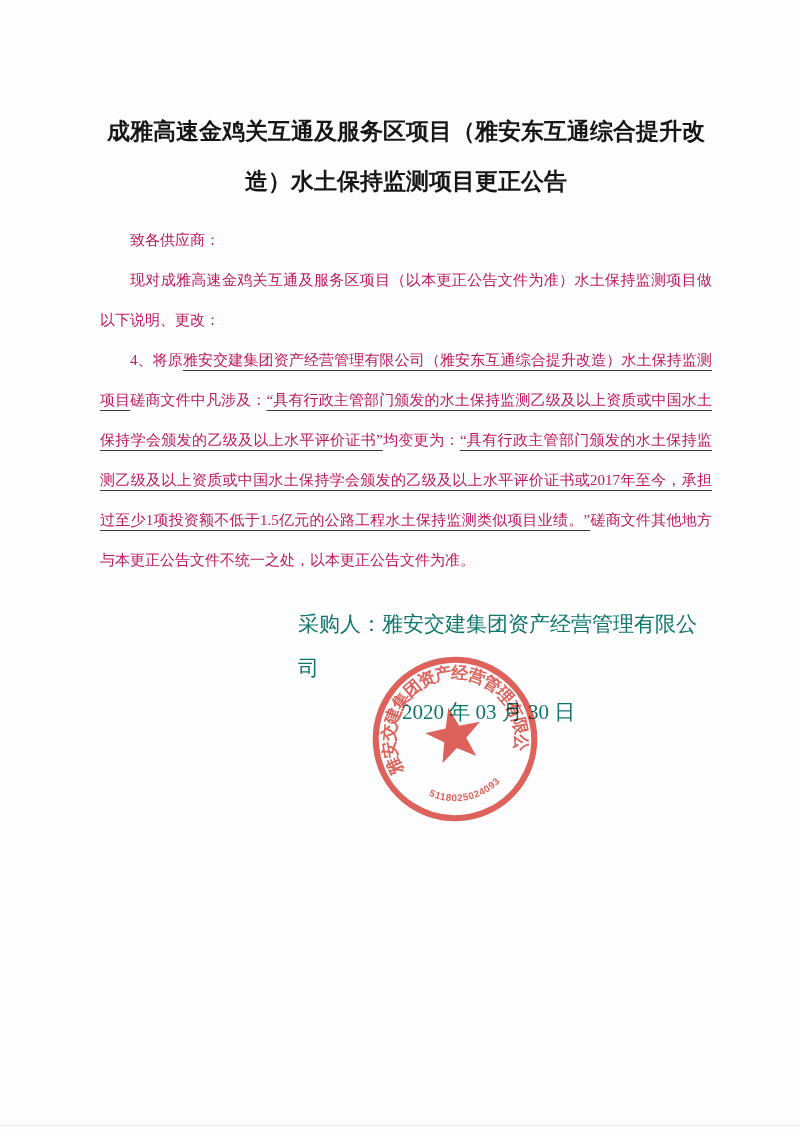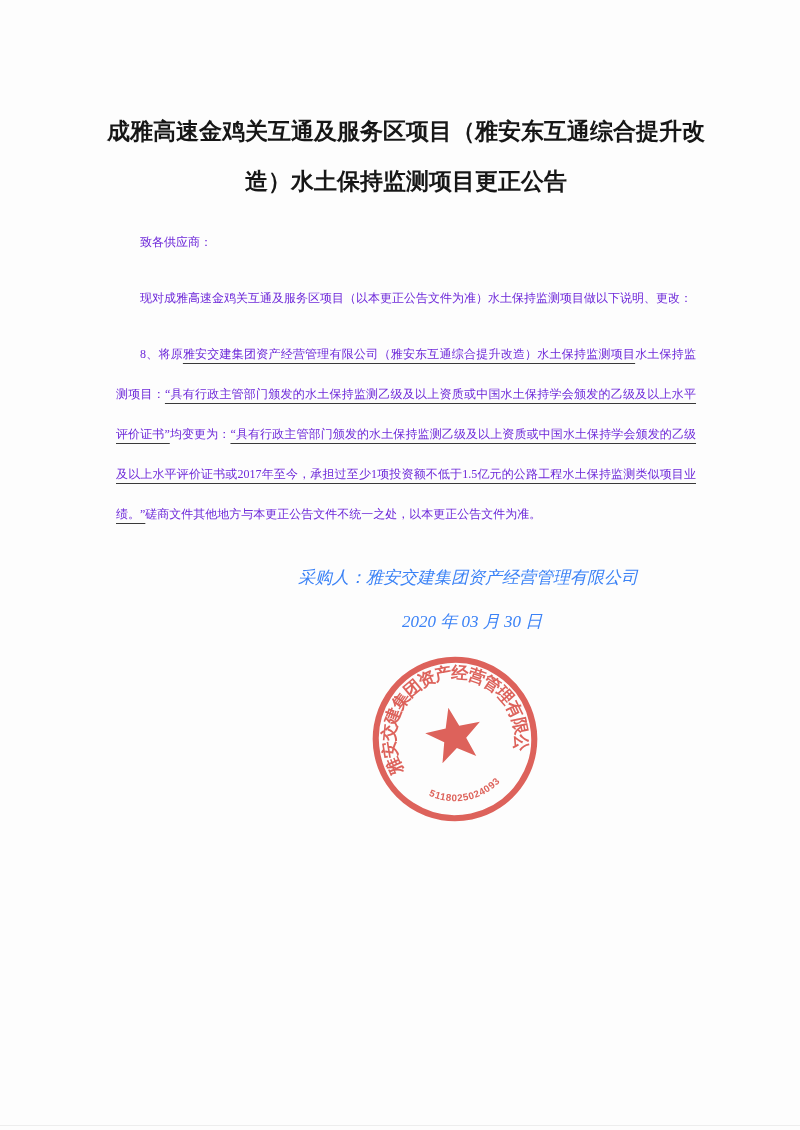--- a/index.html
+++ b/index.html
@@ -21,40 +21,39 @@
   .title {
     margin: 0 0 14px 0;
     font-family: "Liberation Sans", sans-serif;
     font-weight: 700;
     font-size: 23px;
     line-height: 50px;
     text-align: center;
     color: #161616;
   }
   .body-text .para {
-    margin: 16px;
-    font-size: 12px;
+    margin: 0;
+    font-size: 15px;
     line-height: 40px;
     text-align: justify;
     text-justify: inter-ideograph;
     text-indent: 2em;
-    color: #6d28d9;
+    color: #be185d;
     word-break: break-all;
   }
   .u {
     text-decoration: underline;
     text-underline-offset: 5px;
     text-decoration-thickness: 1px;
     text-decoration-color: #3a3a3a;
   }
   .signature {
     margin-top: 22px;
-    font-size: 17px;
-    color: #3b82f6;
-    font-style: italic;
+    font-size: 21px;
+    color: #0f766e;
   }
   .purchaser {
     margin: 0;
     padding-left: 198px;
     line-height: 44px;
   }
   .date-line {
     margin: 0;
     padding-left: 302px;
     line-height: 44px;
@@ -97,21 +96,21 @@
 
 <div class="page">
 
   <div class="doc">
 
     <h1 class="title">成雅高速金鸡关互通及服务区项目（雅安东互通综合提升改造）水土保持监测项目更正公告</h1>
 
     <div class="body-text" id="paragraphs">
         <p class="para"><span>致各供应商：</span></p>
         <p class="para"><span>现对成雅高速金鸡关互通及服务区项目（以本更正公告文件为准）水土保持监测项目做以下说明、更改：</span></p>
-        <p class="para"><span>8、将原</span><span class="u">雅安交建集团资产经营管理有限公司（雅安东互通综合提升改造）水土保持监测项目</span><span>水土保持监测项目：</span><span class="u">“具有行政主管部门颁发的水土保持监测乙级及以上资质或中国水土保持学会颁发的乙级及以上水平评价证书”</span><span>均变更为：</span><span class="u">“具有行政主管部门颁发的水土保持监测乙级及以上资质或中国水土保持学会颁发的乙级及以上水平评价证书或2017年至今，承担过至少1项投资额不低于1.5亿元的公路工程水土保持监测类似项目业绩。”</span><span>磋商文件其他地方与本更正公告文件不统一之处，以本更正公告文件为准。</span></p>
+        <p class="para"><span>4、将原</span><span class="u">雅安交建集团资产经营管理有限公司（雅安东互通综合提升改造）水土保持监测项目</span><span>磋商文件中凡涉及：</span><span class="u">“具有行政主管部门颁发的水土保持监测乙级及以上资质或中国水土保持学会颁发的乙级及以上水平评价证书”</span><span>均变更为：</span><span class="u">“具有行政主管部门颁发的水土保持监测乙级及以上资质或中国水土保持学会颁发的乙级及以上水平评价证书或2017年至今，承担过至少1项投资额不低于1.5亿元的公路工程水土保持监测类似项目业绩。”</span><span>磋商文件其他地方与本更正公告文件不统一之处，以本更正公告文件为准。</span></p>
       </div>
 
     <div class="signature">
       <p class="purchaser"><span>采购人：</span><span>雅安交建集团资产经营管理有限公司</span></p>
       <p class="date-line">2020 年 03 月 30 日</p>
     </div>
 
   </div>
 
   <div class="seal">

